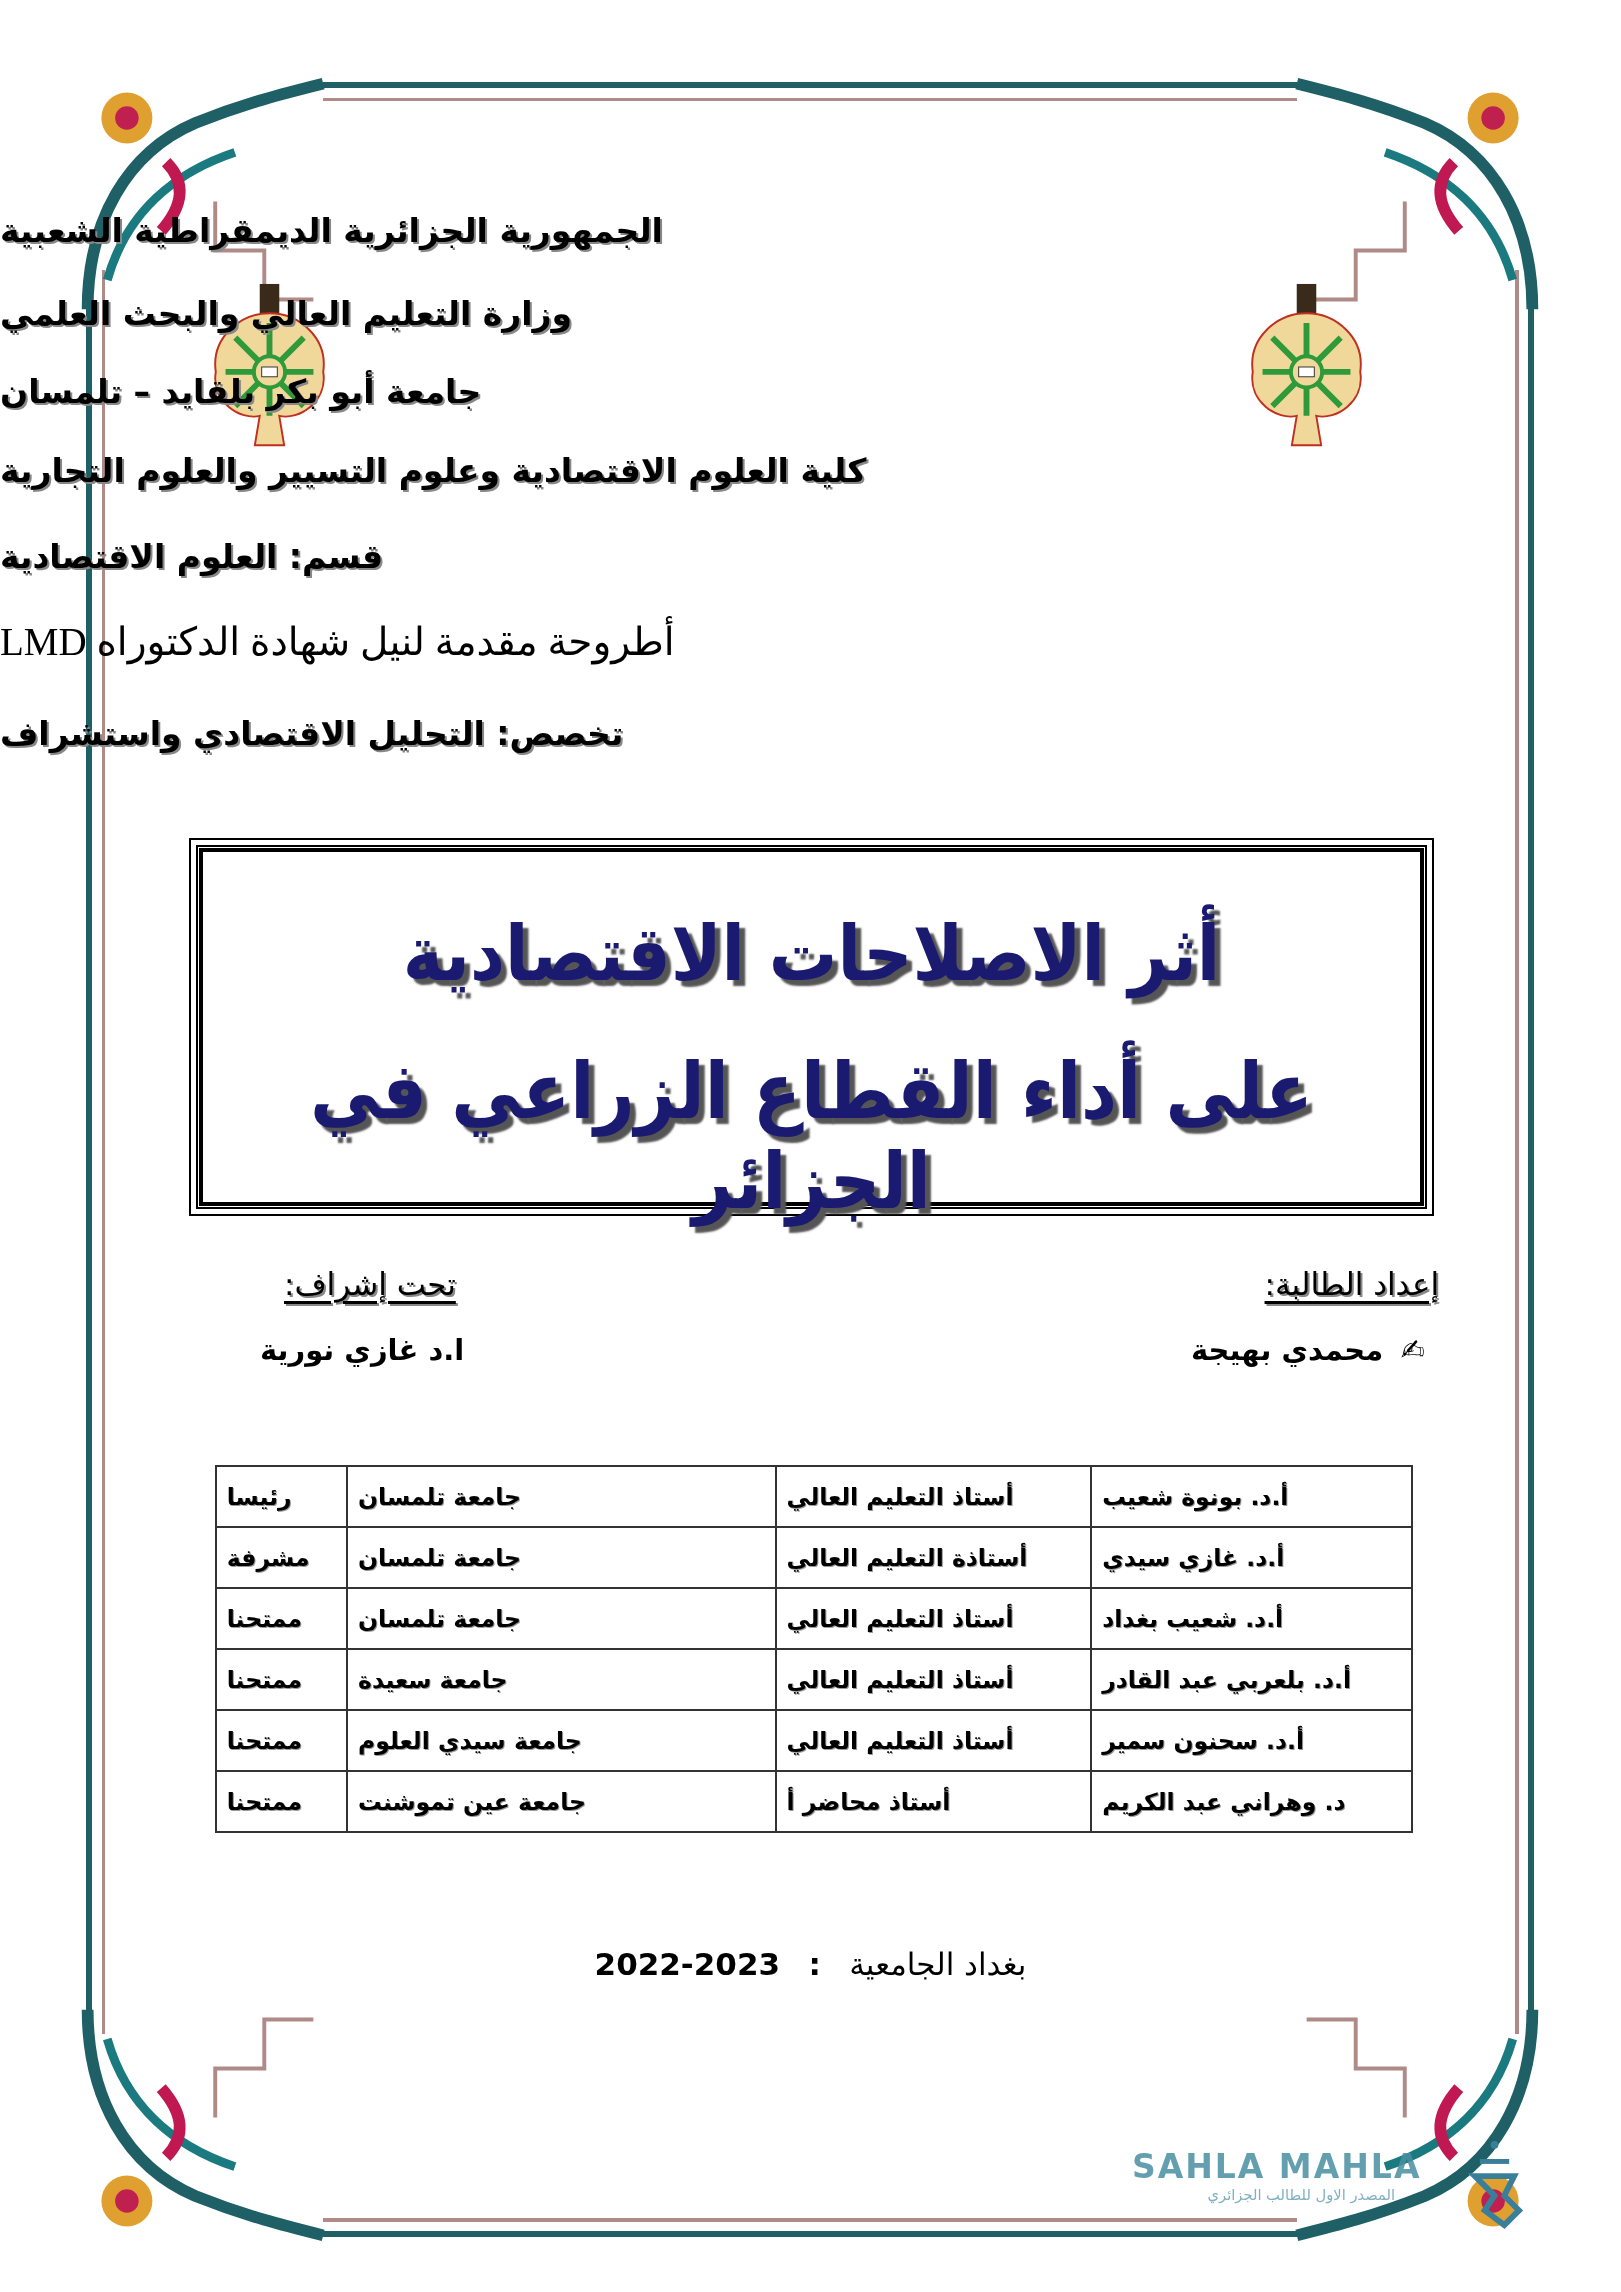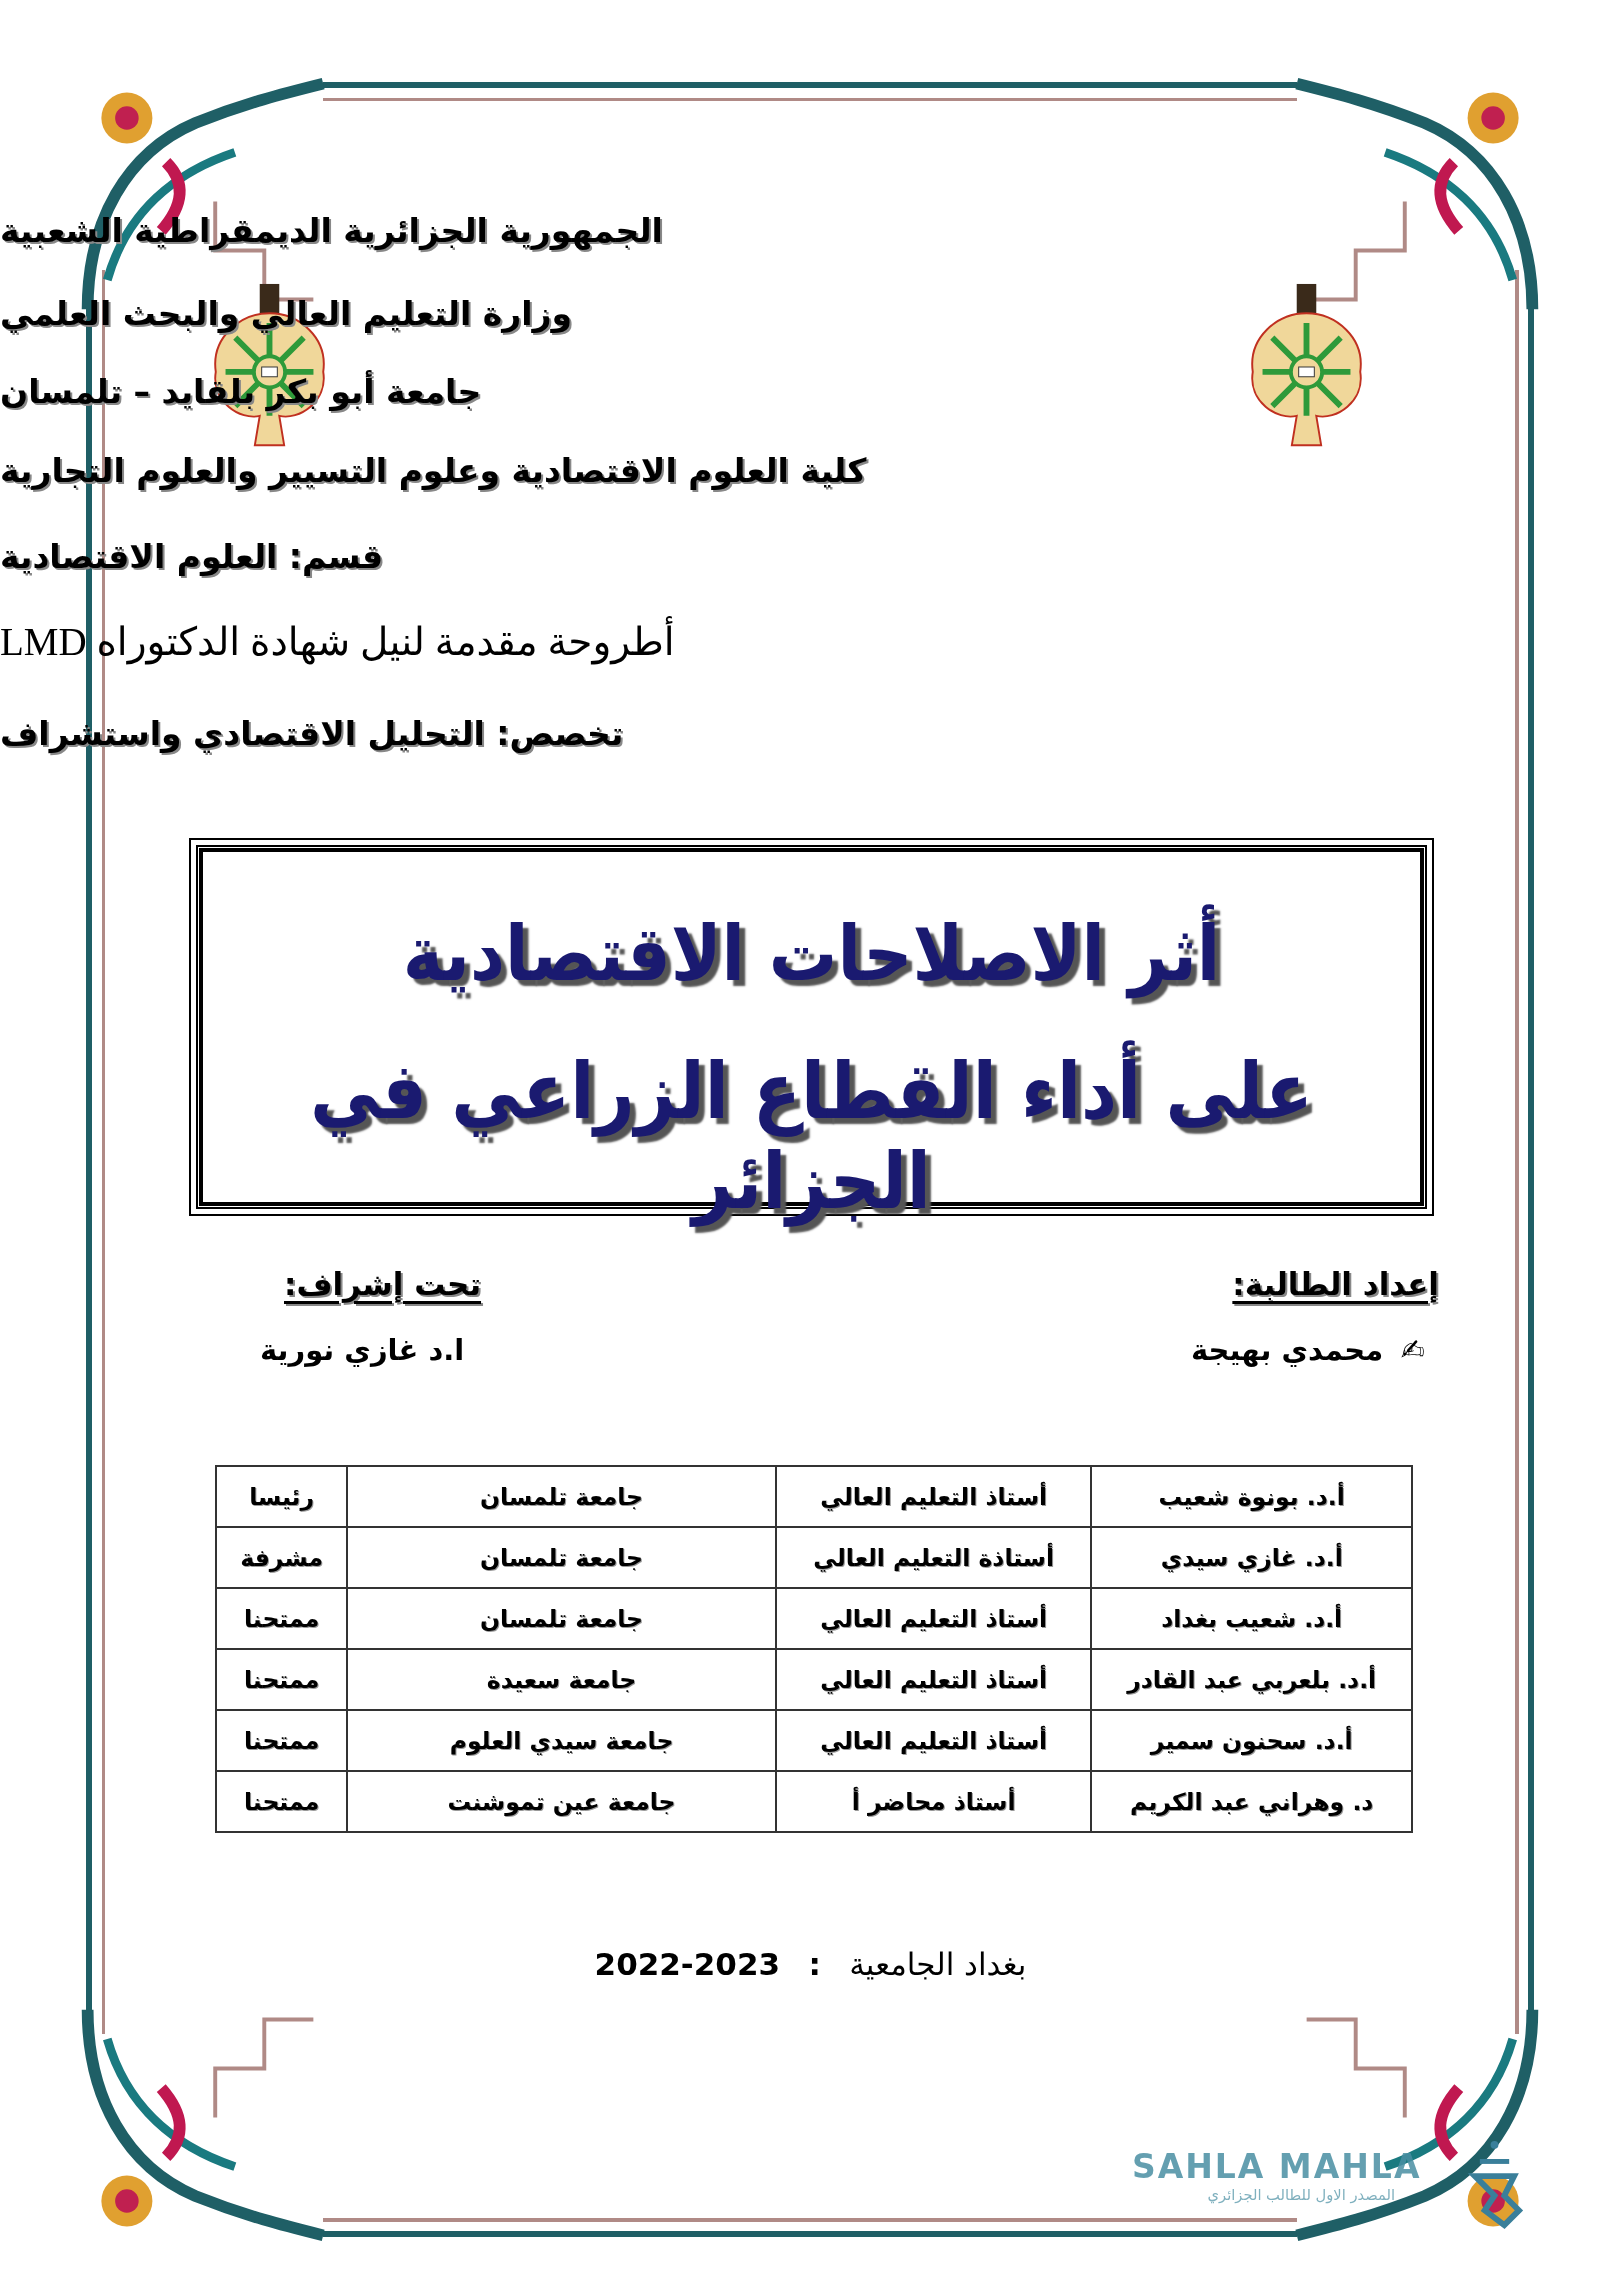--- a/index.html
+++ b/index.html
@@ -9,24 +9,24 @@
   .border-frame{position:absolute;left:78px;top:74px;width:1464px;height:2171px;pointer-events:none;}
   .vline{position:absolute;width:5.9px;}
   .hline{position:absolute;height:5.9px;}
   .corner{position:absolute;width:265px;height:265px;}
   .center-text{position:absolute;left:0;width:1621px;text-align:left;direction:rtl;font-weight:bold;}
   .t-head{font-size:33px;text-shadow:2px 2px 0 #888;}
   .t-lmd{font-family:"Liberation Serif","DejaVu Serif",serif;font-weight:normal;font-size:39px;}
   .title-box{position:absolute;left:189px;top:838px;width:1241px;height:374px;border:2.9px solid #000;outline:2px solid #000;outline-offset:-9.8px;}
   .title-box-inner{position:absolute;left:7.8px;top:7.8px;right:7.8px;bottom:7.8px;border:4.9px solid #000;border-right-color:#000;}
   .title-line{position:absolute;left:0;width:100%;text-align:center;direction:rtl;font-family:"DejaVu Sans Condensed","DejaVu Sans",sans-serif;font-weight:bold;color:#1a1a70;text-shadow:5.9px 5.9px 2px #555;letter-spacing:-2px;}
-  .label-u{font-size:31px;font-weight:bold;text-decoration:underline;text-underline-offset:5.9px;text-shadow:2px 2px 0 #888;direction:rtl;}
+  .label-u{font-size:31px;font-weight:normal;text-decoration:underline;text-underline-offset:5.9px;text-shadow:2px 2px 0 #888;direction:rtl;}
   .name{font-size:29px;font-weight:bold;direction:rtl;}
   table.committee{position:absolute;left:215px;top:1465px;width:1198px;border-collapse:collapse;direction:rtl;}
-  table.committee td{border:2px solid #333;height:59px;font-size:23.5px;font-weight:bold;padding:0 9.8px;text-align:center;text-shadow:1px 1px 0 #999;}
+  table.committee td{border:2px solid #333;height:59px;font-size:23.5px;font-weight:bold;padding:0 9.8px;text-align:left;text-shadow:1px 1px 0 #999;}
   table.committee td.caption{height:63px;text-align:center;text-decoration:underline;text-underline-offset:5.9px;font-size:25.5px;}
   .year{position:absolute;left:0;width:1621px;top:1946px;text-align:center;direction:rtl;font-size:31px;font-weight:bold;}
   .logo{position:absolute;width:127px;height:176px;}
   .watermark{position:absolute;left:1127px;top:2137px;width:412px;height:78px;}
 </style>
 </head>
 <body>
 
 <div class="border-frame">
 

